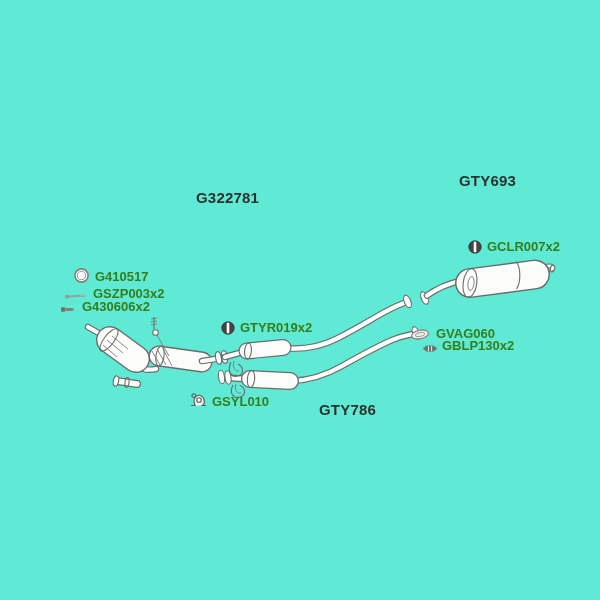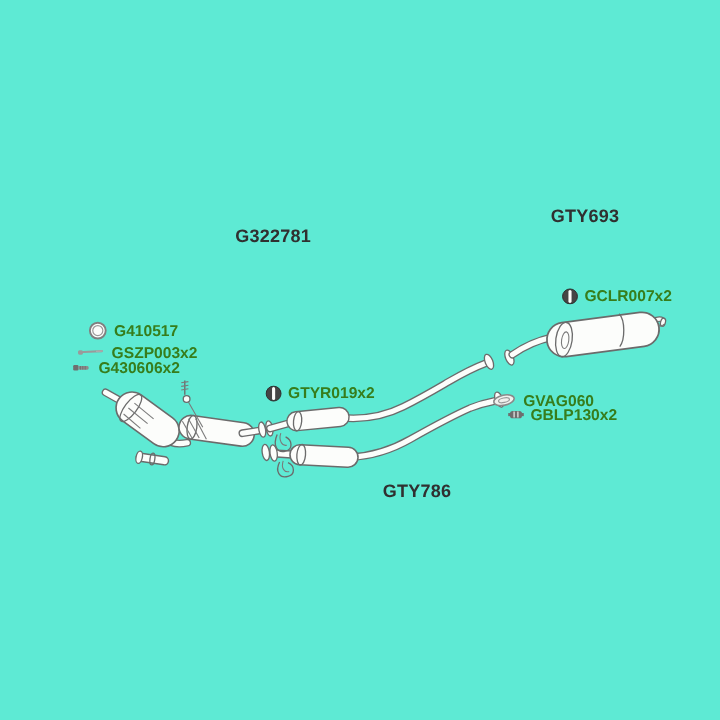--- a/index.html
+++ b/index.html
@@ -6,21 +6,21 @@
   .stage{position:relative;width:600px;height:600px;background:#5eead4;
          font-family:"Liberation Sans",sans-serif;overflow:hidden;}
   svg.art{position:absolute;left:0;top:0;}
   .po{stroke:#6b6b6b;fill:none;stroke-linecap:round;stroke-linejoin:round;}
   .pi{stroke:#fcfdfb;fill:none;stroke-linecap:round;stroke-linejoin:round;}
   .ln{stroke:#6b6b6b;fill:none;stroke-width:1.1;}
   .th{stroke:#7a7a7a;fill:none;stroke-width:0.9;}
   .wh{fill:#fcfdfb;stroke:#6b6b6b;stroke-width:1.1;}
   .heading{position:absolute;font-weight:bold;font-size:15px;color:#303030;
            letter-spacing:.2px;white-space:nowrap;}
-  .plabel{position:absolute;display:flex;align-items:center;gap:5px;white-space:nowrap;}
+  .plabel{position:absolute;display:flex;align-items:flex-end;gap:5px;white-space:nowrap;}
   .plabel .txt{font-weight:bold;font-size:13px;color:#377d1b;cursor:pointer;}
   .plabel .ic{display:inline-flex;flex:none;line-height:0;}
 </style>
 </head>
 <body>
 
 <div class="stage">
 
   <svg class="art" width="600" height="600" viewBox="0 0 600 600">
 
@@ -189,14 +189,24 @@
       <svg width="14" height="9">
           <rect x="0.5" y="3.2" width="2" height="2.6" fill="#6e6e6e"></rect>
           <rect x="11.5" y="3.2" width="2" height="2.6" fill="#6e6e6e"></rect>
           <rect x="2" y="1.4" width="10" height="6.2" rx="2.2" fill="#6e6e6e"></rect>
           <path d="M5.4,2 v5 M8.6,2 v5" stroke="#fcfdfb" stroke-width="0.9"></path>
         </svg>
     </span>
     <span class="txt">GBLP130x2</span>
   </div>
 
+  <div class="plabel" style="left:189px;top:391px">
+    <span class="ic">
+      <svg width="18" height="18">
+          <path d="M2.5,14.5 L6,14.5 C4.5,10.5 5,6.5 7.5,5 C10.5,3.2 14,5 15,8.5 C15.7,11 15.2,13 13.5,14.5 L16.5,14.5" fill="#f3f3f0" stroke="#5a5a5a" stroke-width="1.2" stroke-linecap="round"></path>
+          <circle cx="10" cy="9" r="2.3" fill="#fcfdfb" stroke="#5a5a5a" stroke-width="1.1"></circle>
+          <circle cx="4.8" cy="4.6" r="1.9" fill="none" stroke="#5a5a5a" stroke-width="1.1"></circle>
+        </svg>
+    </span>
+    <span class="txt">GSYL010</span>
+  </div>
 
 </div>
 
 </body></html>

